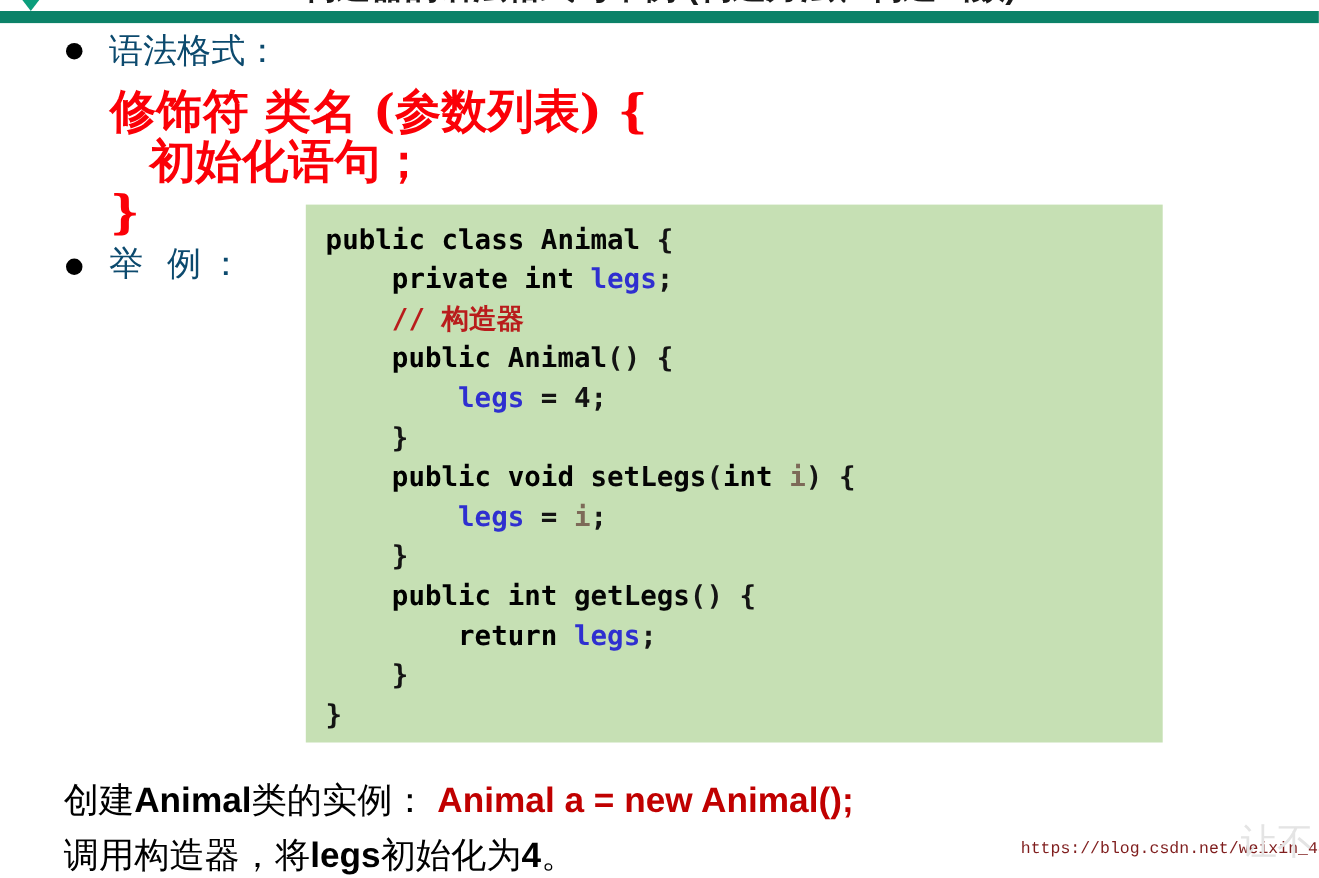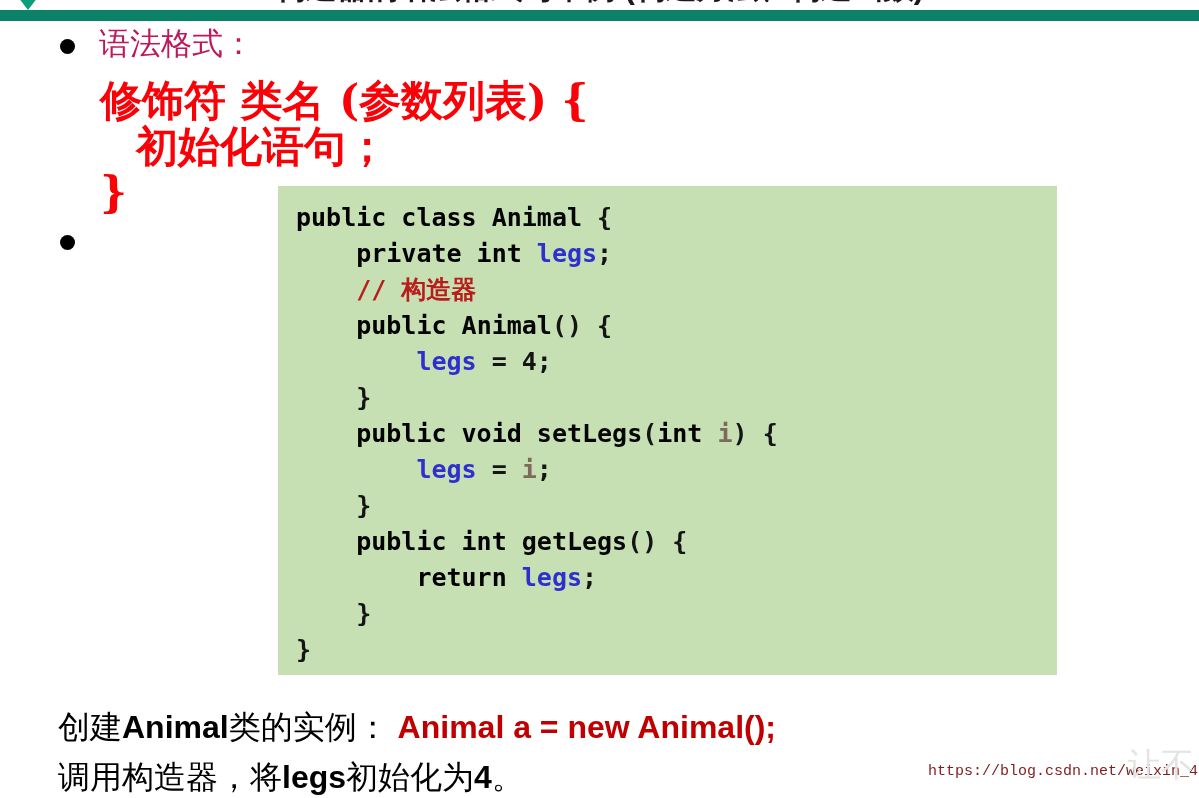--- a/index.html
+++ b/index.html
@@ -57,23 +57,23 @@
   }
   .bullet-dot {
     width: 15px;
     height: 15px;
     border-radius: 50%;
     background: #000000;
     flex: none;
     margin-right: 24px;
   }
   .bullet-text {
-    font-family: Liberation Mono, monospace;
+    font-family: Liberation Serif, serif;
     font-size: 31px;
-    color: #be185d;
+    color: #0c4a6e;
     line-height: 1;
     white-space: nowrap;
   }
 
   #bullet-syntax { left: 60px; top: 30px; }
   #bullet-syntax .bullet-dot { margin-top: 9px; }
   #bullet-example { left: 60px; top: 224px; }
   #bullet-example .bullet-dot { margin-top: 11px; }
   #bullet-example .bullet-text { letter-spacing: 7px; }
 
@@ -174,20 +174,21 @@
   <span class="bullet-dot"></span>
   <span class="bullet-text">语法格式：</span>
 </div>
 
 <div class="syntax-line" id="syntax-l1">修饰符  类名 (参数列表) {</div>
 <div class="syntax-line" id="syntax-l2">初始化语句；</div>
 <div class="syntax-line" id="syntax-l3">}</div>
 
 <div class="bullet-row" id="bullet-example">
   <span class="bullet-dot"></span>
+  <span class="bullet-text">举 例：</span>
 </div>
 
 <div id="code-block">
   <pre id="code-pre"><span class="tok-kw">public class </span><span class="tok-fn">Animal </span><span class="tok-plain">{</span>
 <span class="tok-kw">    private int </span><span class="tok-var">legs</span><span class="tok-plain">;</span>
 <span class="tok-comment">    // 构造器</span>
 <span class="tok-kw">    public </span><span class="tok-fn">Animal</span><span class="tok-plain">() {</span>
 <span class="tok-plain">        </span><span class="tok-var">legs</span><span class="tok-plain"> = 4;</span>
 <span class="tok-plain">    }</span>
 <span class="tok-kw">    public void </span><span class="tok-fn">setLegs</span><span class="tok-plain">(</span><span class="tok-kw">int </span><span class="tok-param">i</span><span class="tok-plain">) {</span>

